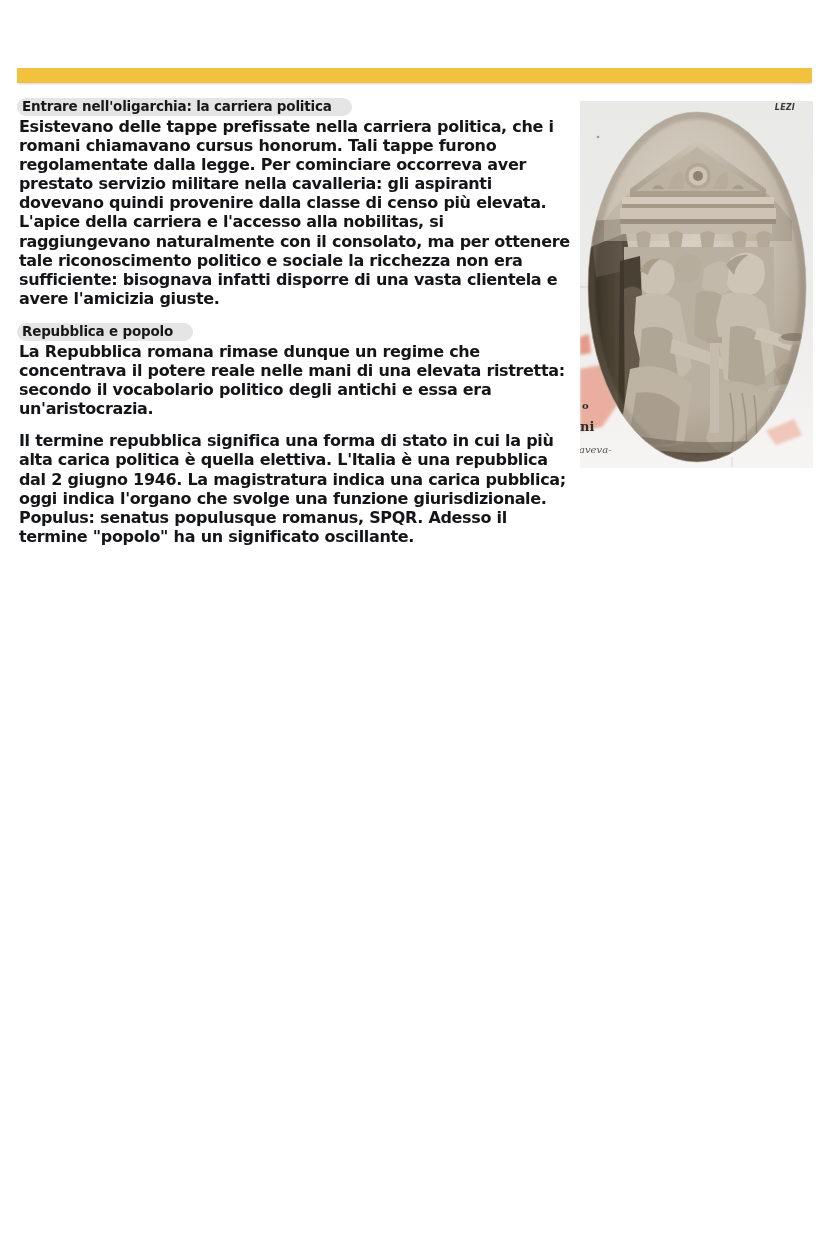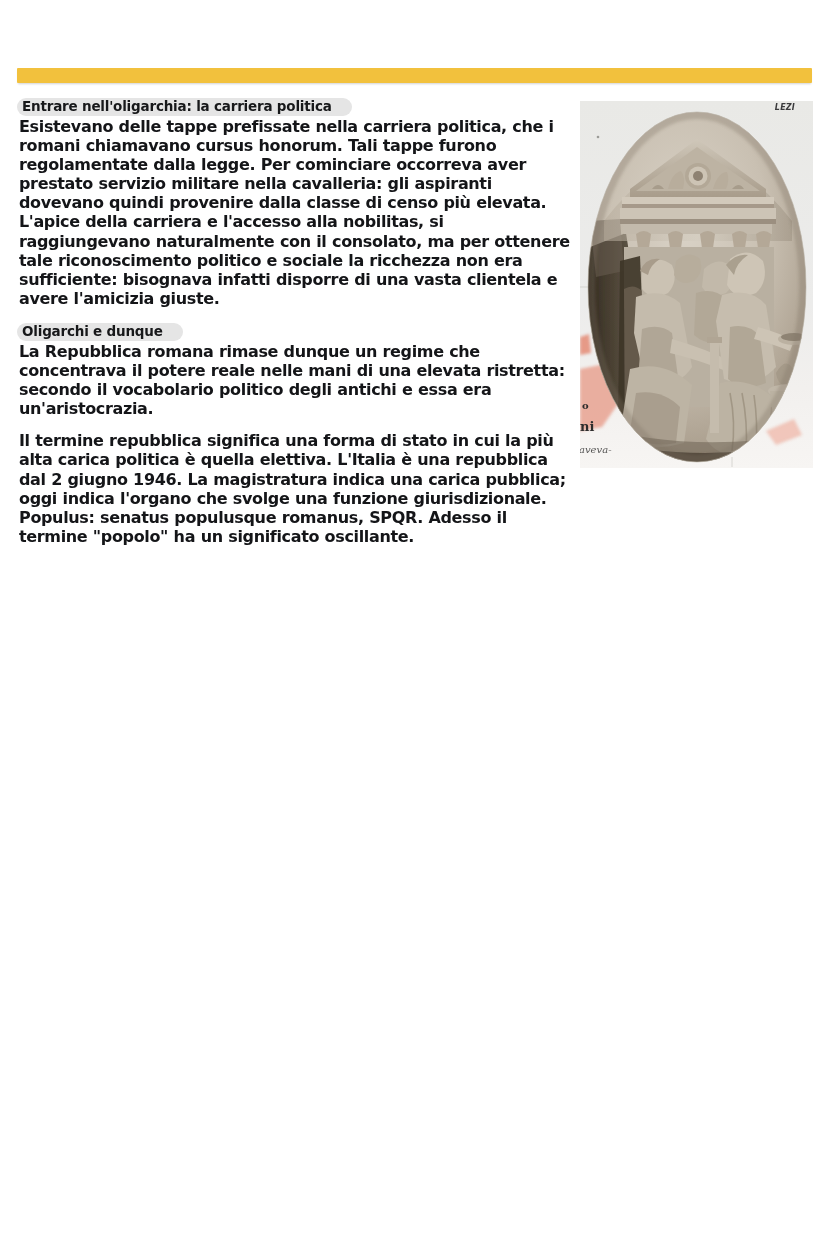--- a/index.html
+++ b/index.html
@@ -113,21 +113,21 @@
 
   <div class="section">
     <div class="heading-line">
       <span class="heading pill">Entrare nell'oligarchia: la carriera politica</span>
     </div>
     <p class="body-text">Esistevano delle tappe prefissate nella carriera politica, che i romani chiamavano cursus honorum. Tali tappe furono regolamentate dalla legge. Per cominciare occorreva aver prestato servizio militare nella cavalleria: gli aspiranti dovevano quindi provenire dalla classe di censo più elevata. L'apice della carriera e l'accesso alla nobilitas, si raggiungevano naturalmente con il consolato, ma per ottenere tale riconoscimento politico e sociale la ricchezza non era sufficiente: bisognava infatti disporre di una vasta clientela e avere l'amicizia giuste.</p>
   </div>
 
   <div class="section">
     <div class="heading-line">
-      <span class="heading pill">Oligarchi e dunque</span>
+      <span class="heading pill">Repubblica e popolo</span>
     </div>
     <p class="body-text">La Repubblica romana rimase dunque un regime che concentrava il potere reale nelle mani di una elevata ristretta: secondo il vocabolario politico degli antichi e essa era un'aristocrazia.</p>
   </div>
 
   <div class="section">
     <p class="body-text">Il termine repubblica significa una forma di stato in cui la più alta carica politica è quella elettiva. L'Italia è una repubblica dal 2 giugno 1946. La magistratura indica una carica pubblica; oggi indica l'organo che svolge una funzione giurisdizionale. Populus: senatus populusque romanus, SPQR. Adesso il termine "popolo" ha un significato oscillante.</p>
   </div>
 
 </div>
 

